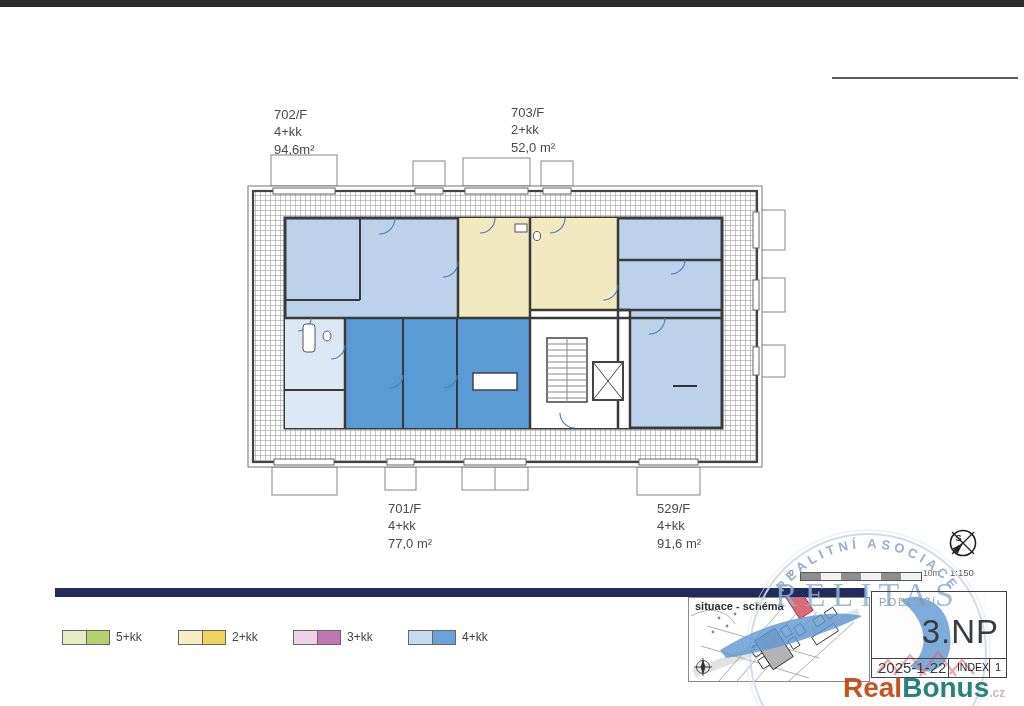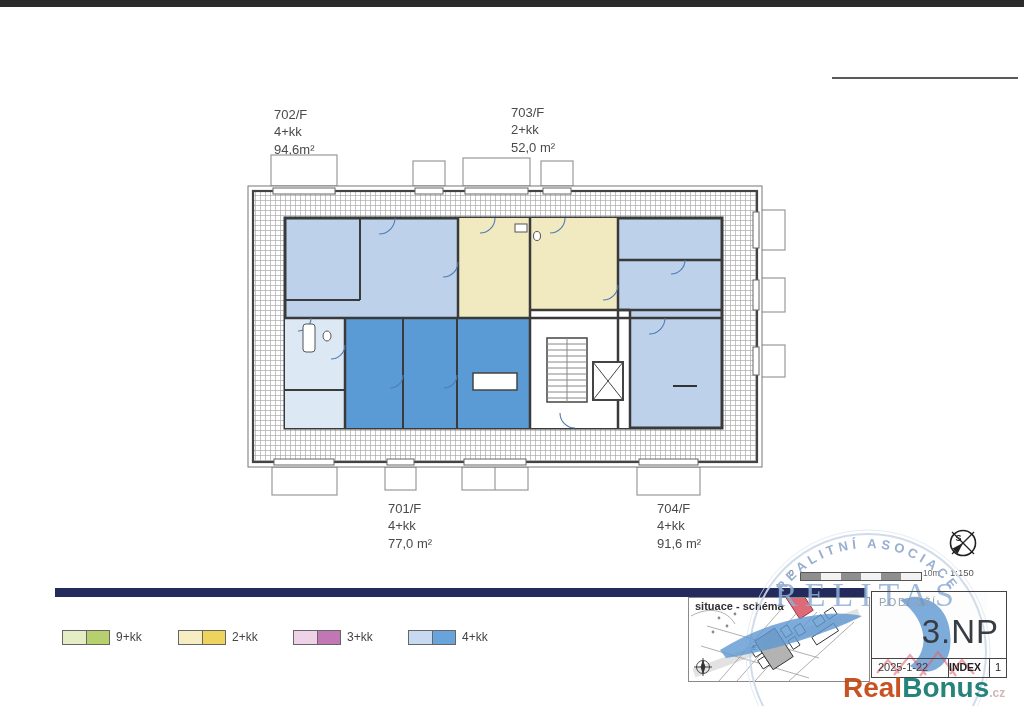--- a/index.html
+++ b/index.html
@@ -36,40 +36,40 @@
   
   .map-panel{position:absolute;left:688px;top:597px;width:180px;height:83px;background:#fff;border:1px solid #8a8a8a;overflow:hidden;}
   .map-label{position:absolute;left:6px;top:2px;font-size:11px;font-weight:bold;color:#2f2f2f;z-index:2;}
   
   .info-bg{position:absolute;left:871px;top:591px;width:116px;height:87px;background:#fdfdfd;}
   .wm{position:absolute;left:600px;top:500px;width:424px;height:206px;z-index:4;pointer-events:none;}
   .info-overlay{position:absolute;left:871px;top:591px;width:136px;height:87px;border:1.5px solid #444;box-sizing:border-box;z-index:6;background:transparent;}
   .floor-label{position:absolute;left:7px;top:4px;font-size:11px;letter-spacing:1.5px;color:#9aa2ac;}
   .floor-big{position:absolute;right:7px;top:21px;font-size:33px;letter-spacing:1px;color:#383d44;}
   .info-row{position:absolute;left:0;right:0;bottom:0;height:18px;border-top:1.5px solid #444;display:flex;}
-  .info-date{flex:1;padding-left:6px;font-size:11px;line-height:17px;color:#3d3d3d;}
-  .info-index{width:40px;border-left:1.5px solid #444;text-align:left;font-size:10.5px;font-weight:bold;line-height:17px;color:#222;}
+  .info-date{flex:1;padding-left:6px;font-size:15px;line-height:17px;color:#3d3d3d;}
+  .info-index{width:40px;border-left:1.5px solid #444;text-align:right;font-size:10.5px;font-weight:normal;line-height:17px;color:#222;}
   .info-num{width:16px;border-left:1.5px solid #444;text-align:center;font-size:11px;line-height:17px;color:#222;}
   
   .realbonus{position:absolute;left:843px;top:672px;z-index:7;font-weight:bold;font-size:28px;letter-spacing:0;opacity:.9;white-space:nowrap;}
   .rb-gray{color:#c2410c;} .rb-red{color:#0f766e;text-align:center;} .rb-tld{color:#cbb0b4;font-size:12px;}
 </style>
 </head>
 <body>
 
 <div class="page">
 
   <div class="topbar"></div>
 
   <div class="title-underline"></div>
 
   <div class="apt-label apt-702"><span>702/F</span><br><span>4+kk</span><br><span>94,6m²</span></div>
   <div class="apt-label apt-703"><span>703/F</span><br><span>2+kk</span><br><span>52,0 m²</span></div>
   <div class="apt-label apt-701"><span>701/F</span><br><span>4+kk</span><br><span>77,0 m²</span></div>
-  <div class="apt-label apt-704"><span>704/F</span><br><span>4+kk</span><br><span>91,6 m²</span></div>
+  <div class="apt-label apt-704"><span>529/F</span><br><span>4+kk</span><br><span>91,6 m²</span></div>
 
   <div class="plan-wrap">
   <svg width="545" height="355" viewBox="0 0 545 355">
     <defs>
       <pattern id="hatch" width="5" height="5" patternUnits="userSpaceOnUse">
         <rect width="5" height="5" fill="#ffffff"></rect>
         <path d="M0 0.4H5 M0.4 0V5" stroke="#ababab" stroke-width="0.8"></path>
       </pattern>
     </defs>
 
@@ -177,21 +177,21 @@
       <rect x="394" y="309" width="59" height="6"></rect>
     </g>
   </svg>
   </div>
 
   <div class="legend-item li-1">
     <span class="legend-sw">
         <span class="sw1a"></span>
         <span class="sw1b"></span>
       </span>
-    <span class="legend-lab">9+kk</span>
+    <span class="legend-lab">5+kk</span>
   </div>
   <div class="legend-item li-2">
     <span class="legend-sw">
         <span class="sw2a"></span>
         <span class="sw2b"></span>
       </span>
     <span class="legend-lab">2+kk</span>
   </div>
   <div class="legend-item li-3">
     <span class="legend-sw">

